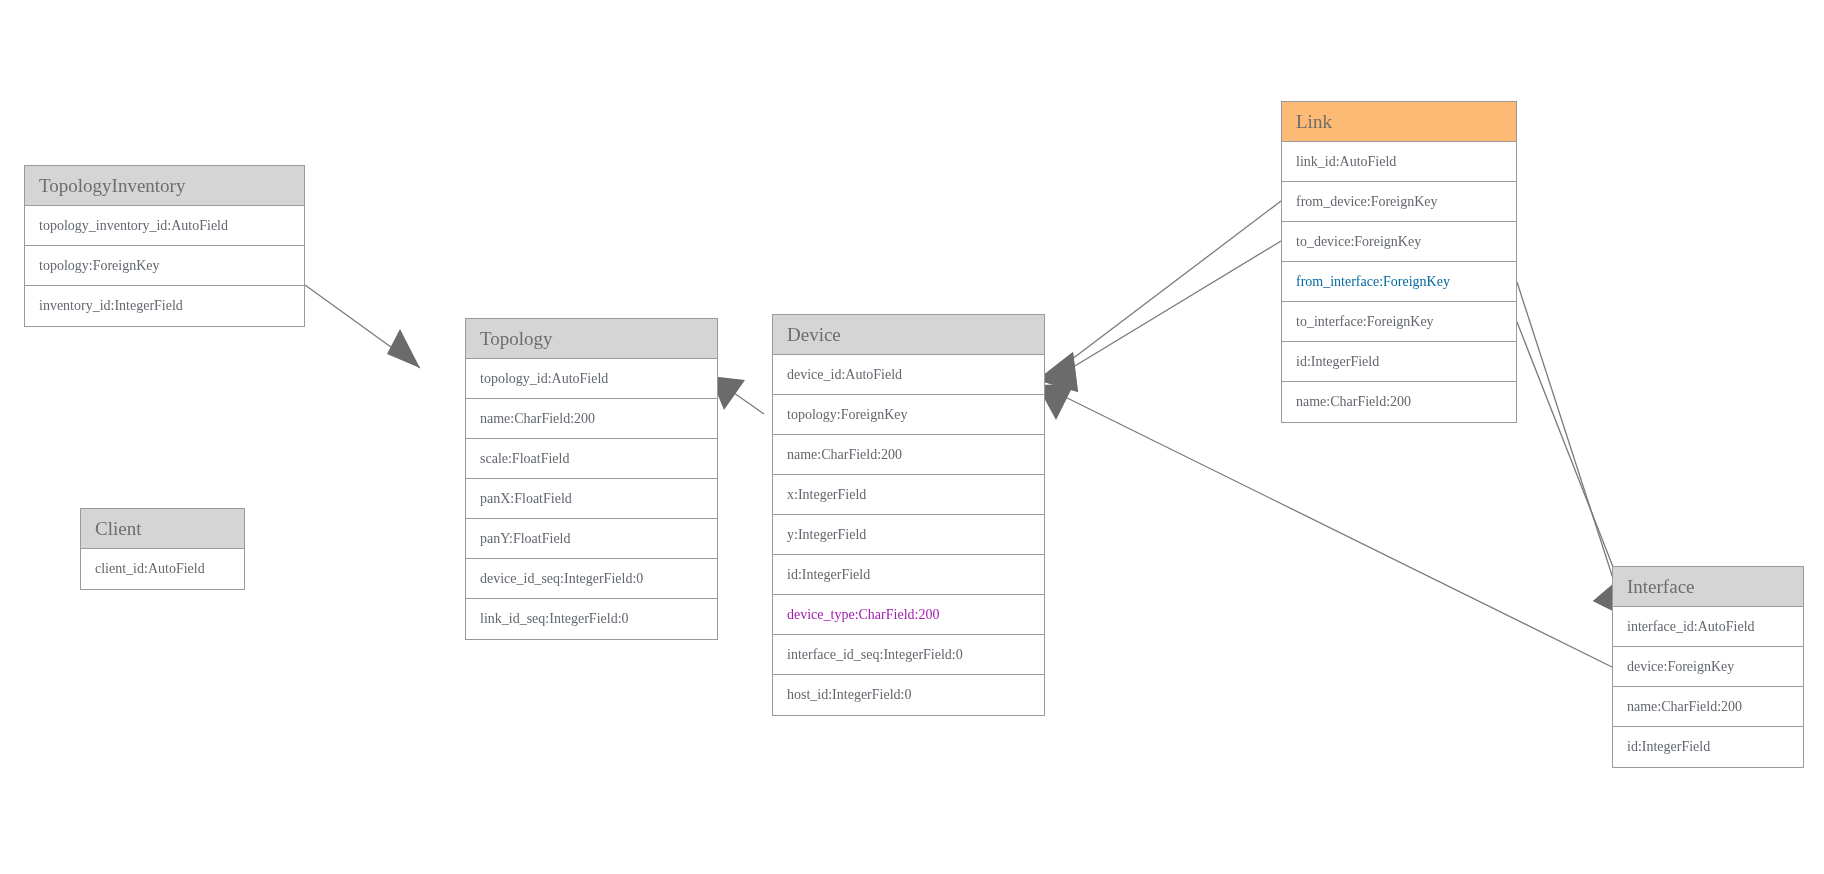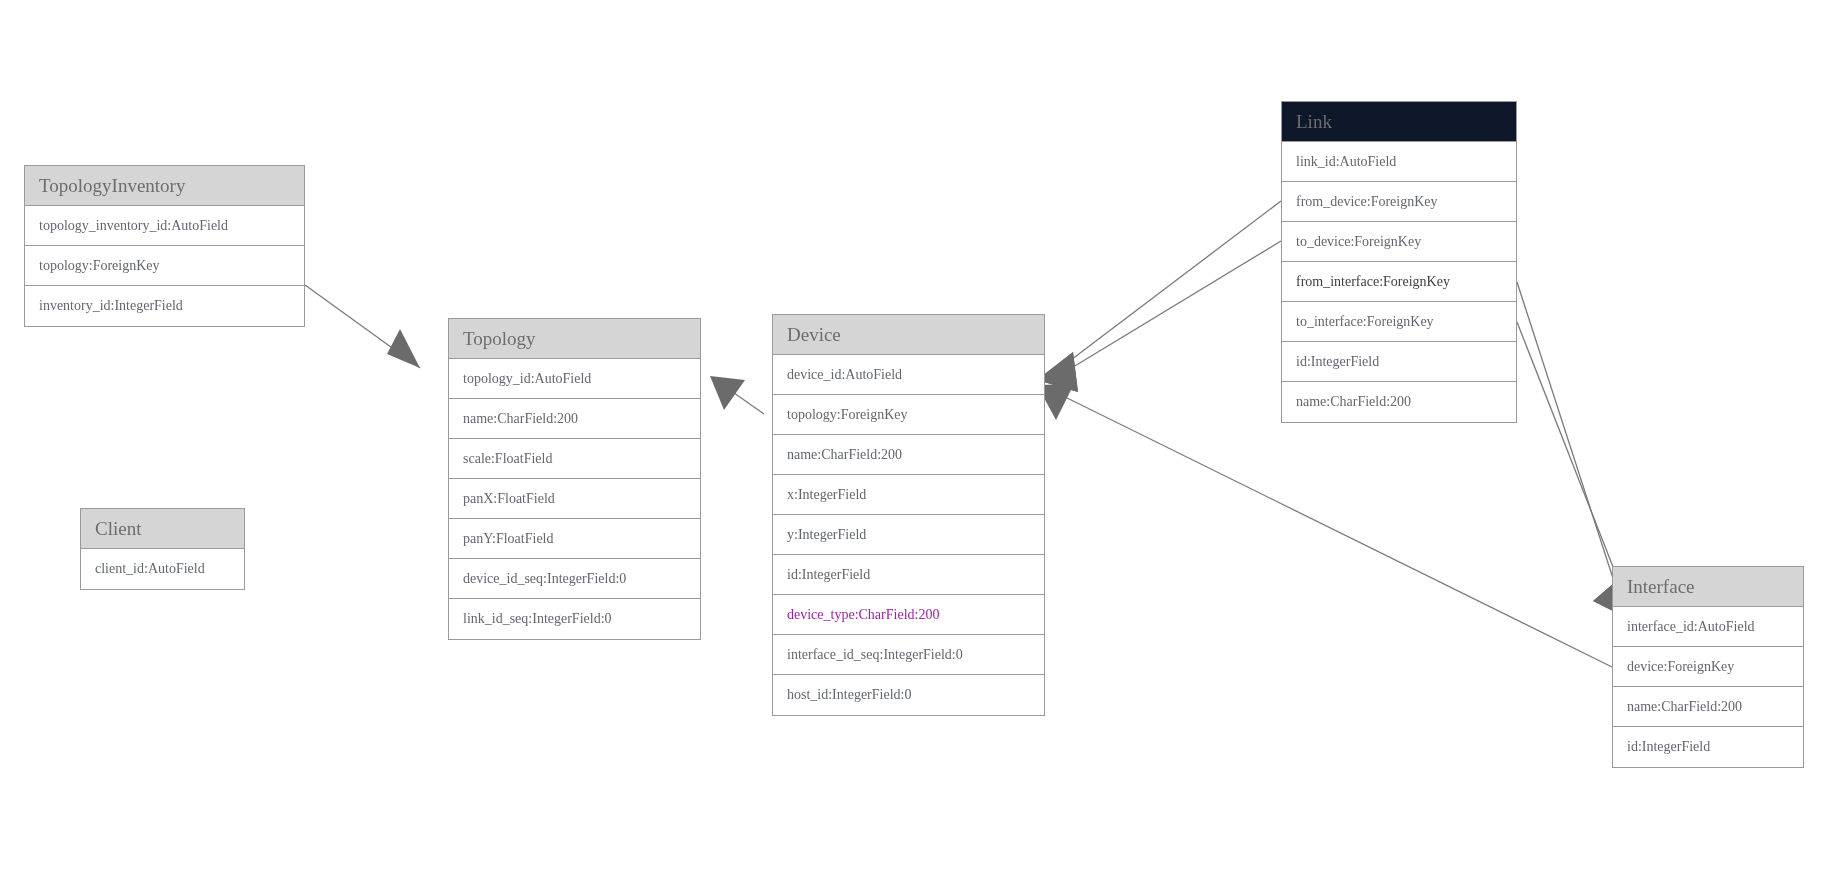--- a/index.html
+++ b/index.html
@@ -91,21 +91,21 @@
         <path d="M 1627,618 L 1593,601 L 1620,578 Z" fill="#6b6b6b" stroke="none"></path>
       </g>
     </svg>
   <div id="entity-layer">
       <div class="entity" style="left: 24px; top: 165px; width: 281px; border-color: rgb(154, 154, 154);">
         <div class="entity-header" style="background: rgb(213, 213, 213); color: rgb(109, 109, 109); border-bottom-color: rgb(154, 154, 154);">TopologyInventory</div>
         <div class="entity-field" style="color: rgb(98, 103, 109); border-bottom-color: rgb(154, 154, 154);">topology_inventory_id:AutoField</div>
         <div class="entity-field" style="color: rgb(98, 103, 109); border-bottom-color: rgb(154, 154, 154);">topology:ForeignKey</div>
         <div class="entity-field last" style="color: rgb(98, 103, 109); border-bottom-color: rgb(154, 154, 154);">inventory_id:IntegerField</div>
       </div>
-      <div class="entity" style="left: 448px; top: 318px; width: 253px; border-color: rgb(154, 154, 154);">
+      <div class="entity" style="left: 465px; top: 318px; width: 253px; border-color: rgb(154, 154, 154);">
         <div class="entity-header" style="background: rgb(213, 213, 213); color: rgb(109, 109, 109); border-bottom-color: rgb(154, 154, 154);">Topology</div>
         <div class="entity-field" style="color: rgb(98, 103, 109); border-bottom-color: rgb(154, 154, 154);">topology_id:AutoField</div>
         <div class="entity-field" style="color: rgb(98, 103, 109); border-bottom-color: rgb(154, 154, 154);">name:CharField:200</div>
         <div class="entity-field" style="color: rgb(98, 103, 109); border-bottom-color: rgb(154, 154, 154);">scale:FloatField</div>
         <div class="entity-field" style="color: rgb(98, 103, 109); border-bottom-color: rgb(154, 154, 154);">panX:FloatField</div>
         <div class="entity-field" style="color: rgb(98, 103, 109); border-bottom-color: rgb(154, 154, 154);">panY:FloatField</div>
         <div class="entity-field" style="color: rgb(98, 103, 109); border-bottom-color: rgb(154, 154, 154);">device_id_seq:IntegerField:0</div>
         <div class="entity-field last" style="color: rgb(98, 103, 109); border-bottom-color: rgb(154, 154, 154);">link_id_seq:IntegerField:0</div>
       </div>
       <div class="entity" style="left: 80px; top: 508px; width: 165px; border-color: rgb(154, 154, 154);">
@@ -118,25 +118,25 @@
         <div class="entity-field" style="color: rgb(98, 103, 109); border-bottom-color: rgb(154, 154, 154);">topology:ForeignKey</div>
         <div class="entity-field" style="color: rgb(98, 103, 109); border-bottom-color: rgb(154, 154, 154);">name:CharField:200</div>
         <div class="entity-field" style="color: rgb(98, 103, 109); border-bottom-color: rgb(154, 154, 154);">x:IntegerField</div>
         <div class="entity-field" style="color: rgb(98, 103, 109); border-bottom-color: rgb(154, 154, 154);">y:IntegerField</div>
         <div class="entity-field" style="color: rgb(98, 103, 109); border-bottom-color: rgb(154, 154, 154);">id:IntegerField</div>
         <div class="entity-field" style="color: #a21caf; border-bottom-color: rgb(154, 154, 154);">device_type:CharField:200</div>
         <div class="entity-field" style="color: rgb(98, 103, 109); border-bottom-color: rgb(154, 154, 154);">interface_id_seq:IntegerField:0</div>
         <div class="entity-field last" style="color: rgb(98, 103, 109); border-bottom-color: rgb(154, 154, 154);">host_id:IntegerField:0</div>
       </div>
       <div class="entity" style="left: 1281px; top: 101px; width: 236px; border-color: rgb(154, 154, 154);">
-        <div class="entity-header" style="background: #0f172a; color: rgb(109, 109, 109); border-bottom-color: rgb(154, 154, 154);">Link</div>
+        <div class="entity-header" style="background: #fdba74; color: rgb(109, 109, 109); border-bottom-color: rgb(154, 154, 154);">Link</div>
         <div class="entity-field" style="color: rgb(98, 103, 109); border-bottom-color: rgb(154, 154, 154);">link_id:AutoField</div>
         <div class="entity-field" style="color: rgb(98, 103, 109); border-bottom-color: rgb(154, 154, 154);">from_device:ForeignKey</div>
         <div class="entity-field" style="color: rgb(98, 103, 109); border-bottom-color: rgb(154, 154, 154);">to_device:ForeignKey</div>
-        <div class="entity-field" style="color: #404040; border-bottom-color: rgb(154, 154, 154);">from_interface:ForeignKey</div>
+        <div class="entity-field" style="color: #0369a1; border-bottom-color: rgb(154, 154, 154);">from_interface:ForeignKey</div>
         <div class="entity-field" style="color: rgb(98, 103, 109); border-bottom-color: rgb(154, 154, 154);">to_interface:ForeignKey</div>
         <div class="entity-field" style="color: rgb(98, 103, 109); border-bottom-color: rgb(154, 154, 154);">id:IntegerField</div>
         <div class="entity-field last" style="color: rgb(98, 103, 109); border-bottom-color: rgb(154, 154, 154);">name:CharField:200</div>
       </div>
       <div class="entity" style="left: 1612px; top: 566px; width: 192px; border-color: rgb(154, 154, 154);">
         <div class="entity-header" style="background: rgb(213, 213, 213); color: rgb(109, 109, 109); border-bottom-color: rgb(154, 154, 154);">Interface</div>
         <div class="entity-field" style="color: rgb(98, 103, 109); border-bottom-color: rgb(154, 154, 154);">interface_id:AutoField</div>
         <div class="entity-field" style="color: rgb(98, 103, 109); border-bottom-color: rgb(154, 154, 154);">device:ForeignKey</div>
         <div class="entity-field" style="color: rgb(98, 103, 109); border-bottom-color: rgb(154, 154, 154);">name:CharField:200</div>
         <div class="entity-field last" style="color: rgb(98, 103, 109); border-bottom-color: rgb(154, 154, 154);">id:IntegerField</div>

